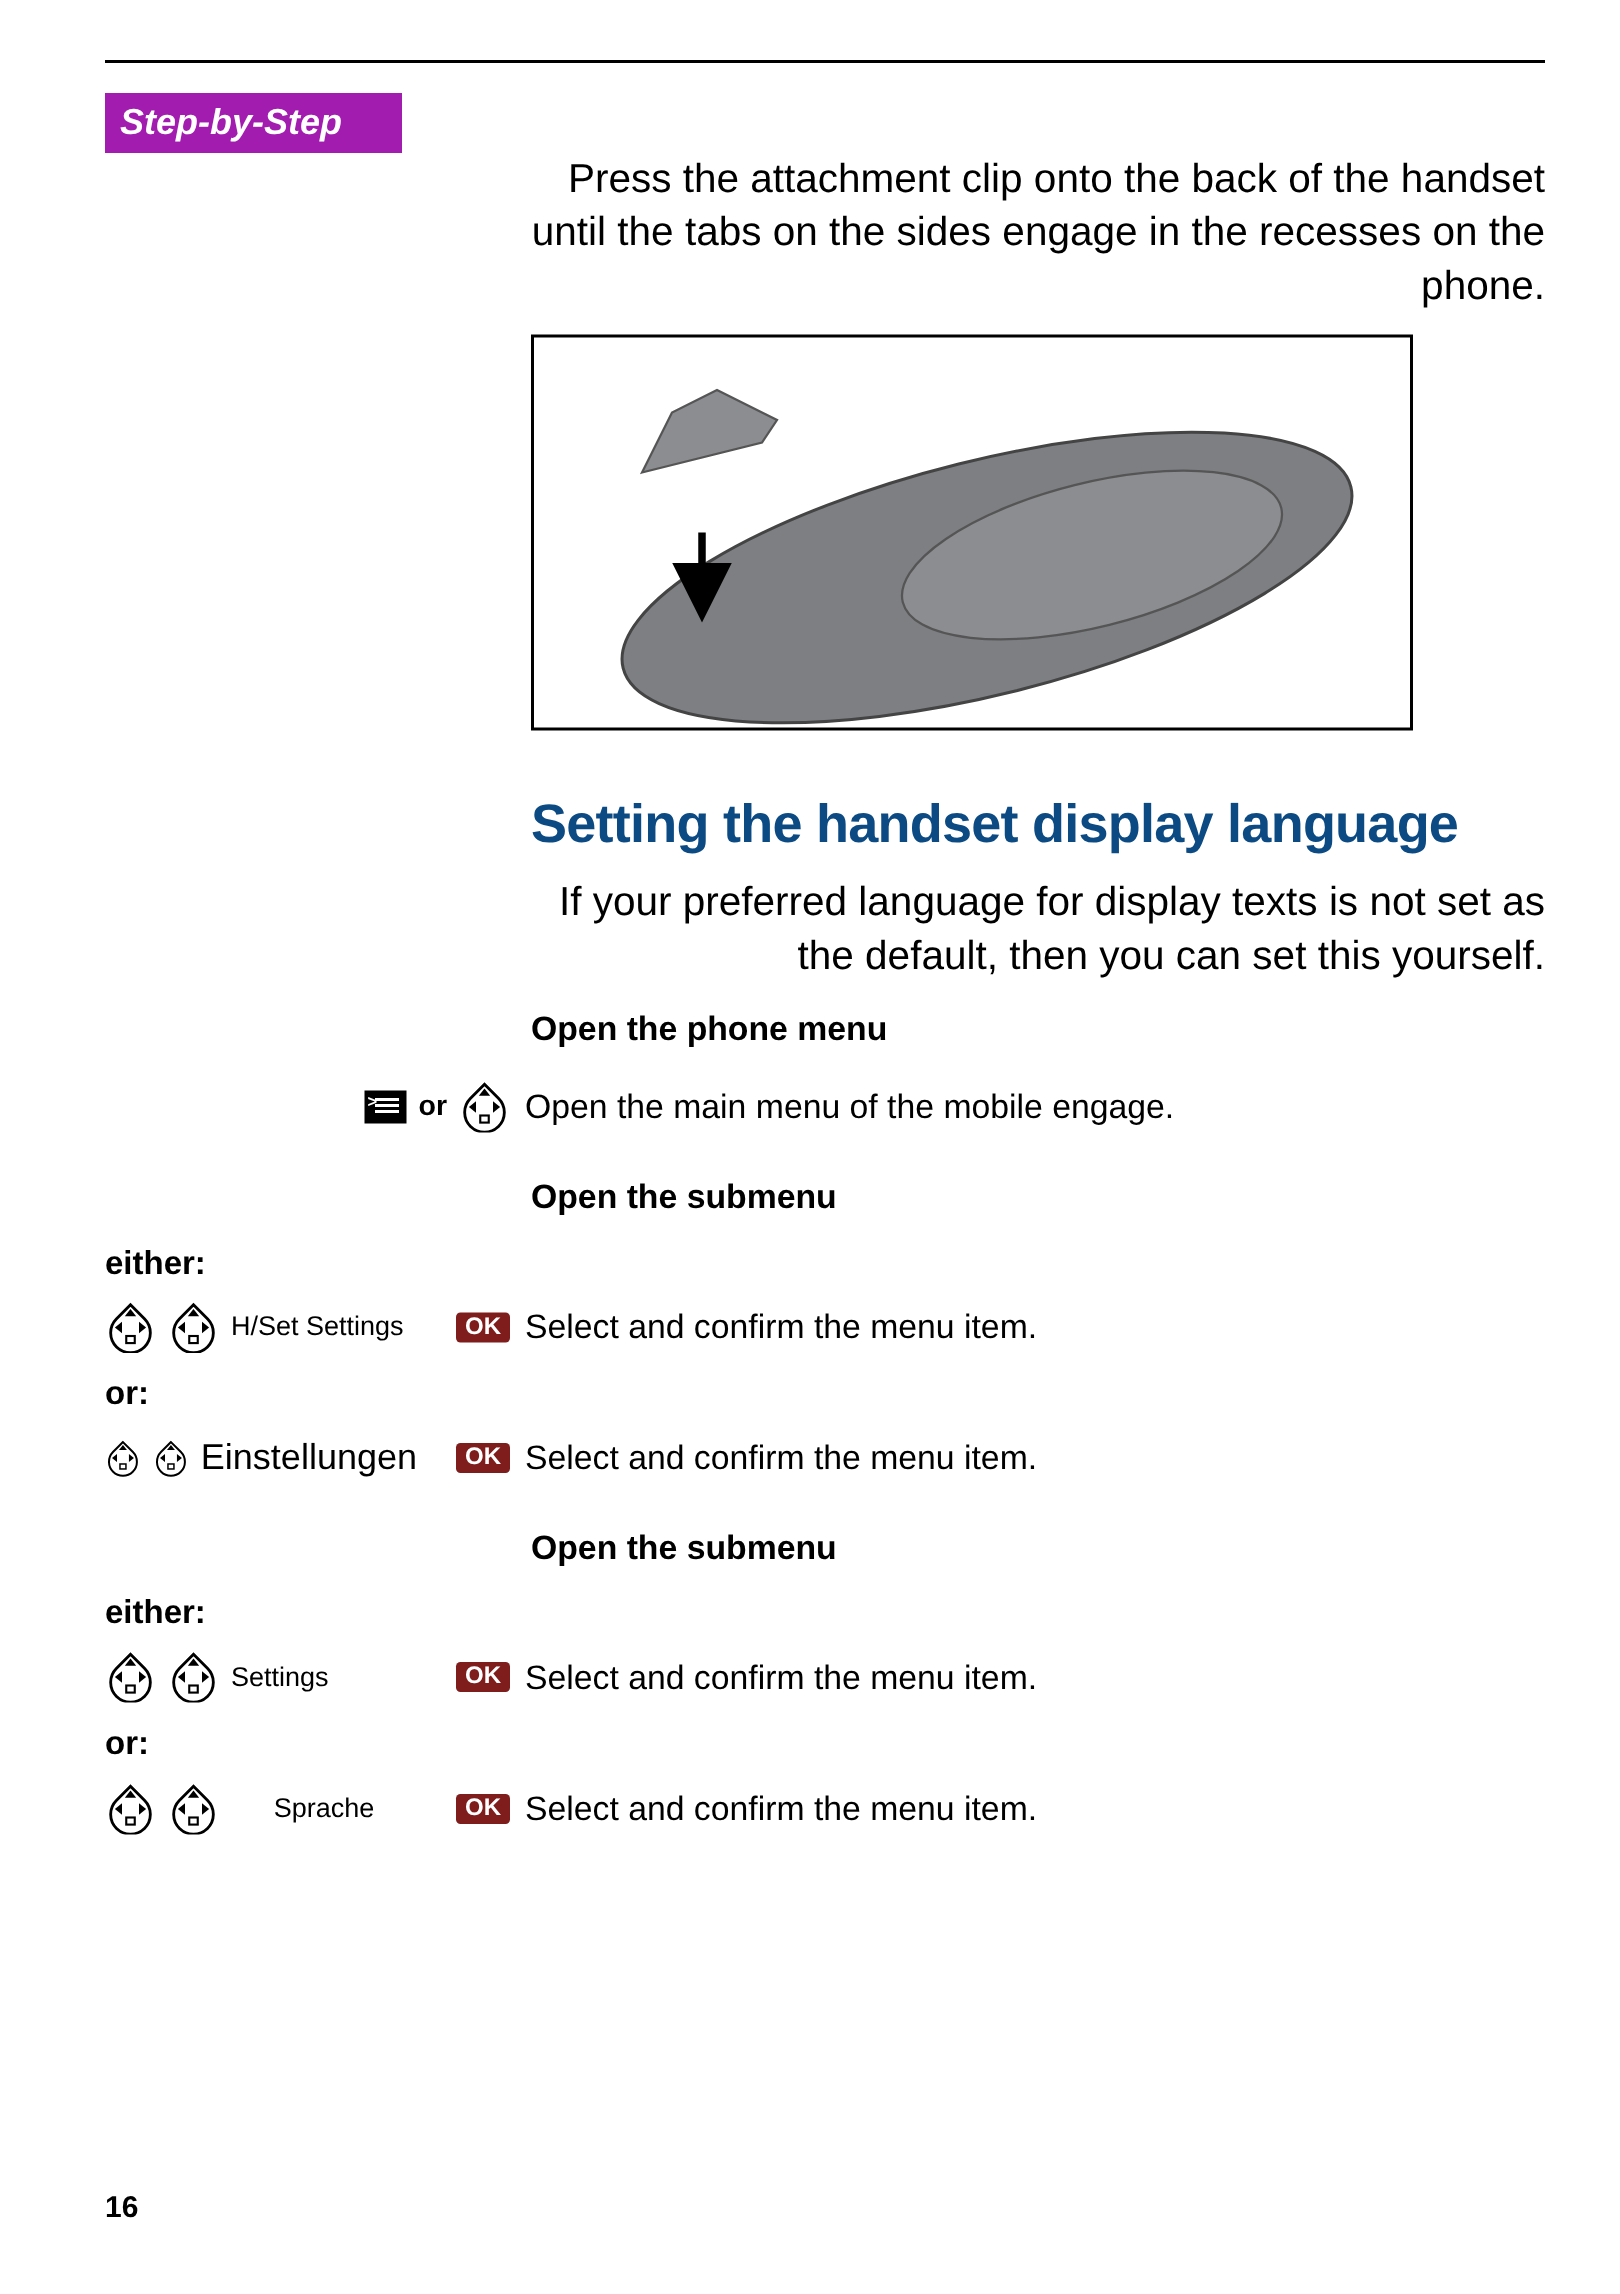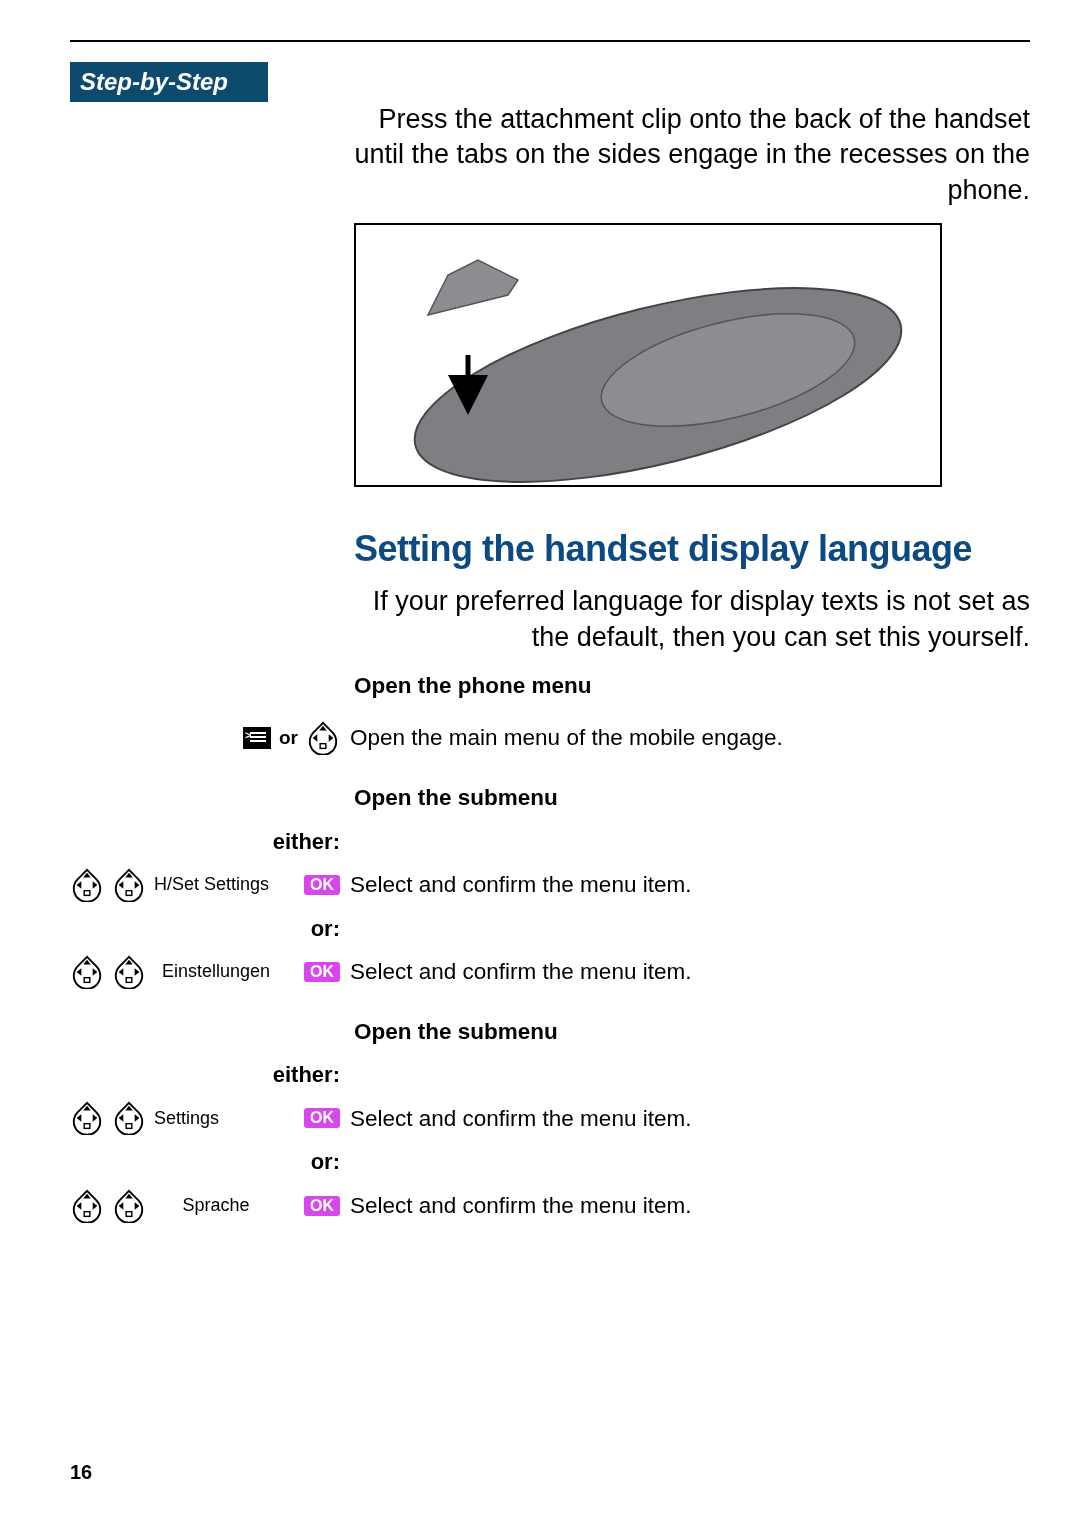--- a/index.html
+++ b/index.html
@@ -34,21 +34,21 @@
   .layout {
     display: flex;
     gap: 0;
   }
   .sidebar {
     width: 280px;
     flex: none;
   }
   .step-tab {
     display: inline-block;
-    background: #0c4a6e;
+    background: #a21caf;
     color: #fff;
     font-weight: 700;
     font-style: italic;
     font-size: 24px;
     padding: 4px 40px 4px 10px;
   }
   .main {
     flex: 1;
     padding-left: 4px;
   }
@@ -96,34 +96,33 @@
     font-size: 19px;
   }
   .row .left .stretch {
     flex: 1;
   }
   .row .right {
     flex: 1;
     font-size: 22.5px;
   }
   .ok-badge {
-    background: #d946ef;
+    background: #7f1d1d;
     color: #fff;
     font-weight: 700;
     font-size: 16px;
     padding: 2px 6px;
     border-radius: 3px;
     display: inline-block;
     line-height: 1;
     margin-left: 18px;
   }
   .either-or {
     font-weight: 700;
     font-size: 22px;
-    text-align: right;
     width: 280px;
     padding-right: 10px;
     box-sizing: border-box;
     margin: 6px 0;
   }
   .menu-icon {
     display: inline-block;
     width: 28px;
     height: 22px;
     background: #000;
@@ -257,21 +256,21 @@
           <polygon points="29,18 24,14 24,22" fill="#000"></polygon>
           <rect x="15" y="24" width="6" height="5" fill="none" stroke="#000" stroke-width="1.5"></rect>
         </svg>
       <svg width="34" height="34" viewBox="0 0 36 36">
           <path d="M18 2 L8 12 A14 14 0 1 0 28 12 Z" fill="none" stroke="#000" stroke-width="2"></path>
           <polygon points="18,5 14,10 22,10" fill="#000"></polygon>
           <polygon points="7,18 12,14 12,22" fill="#000"></polygon>
           <polygon points="29,18 24,14 24,22" fill="#000"></polygon>
           <rect x="15" y="24" width="6" height="5" fill="none" stroke="#000" stroke-width="1.5"></rect>
         </svg>
-      <span class="stretch" style="text-align:center;font-size:18px;">Einstellungen</span>
+      <span class="stretch" style="text-align:center;font-size:24px;">Einstellungen</span>
       <span class="ok-badge">OK</span>
     </div>
     <div class="right">Select and confirm the menu item.</div>
   </div>
 
   <div class="layout">
     <div class="sidebar"></div>
     <div class="main">
       <div class="sub-h">Open the submenu</div>
     </div>

